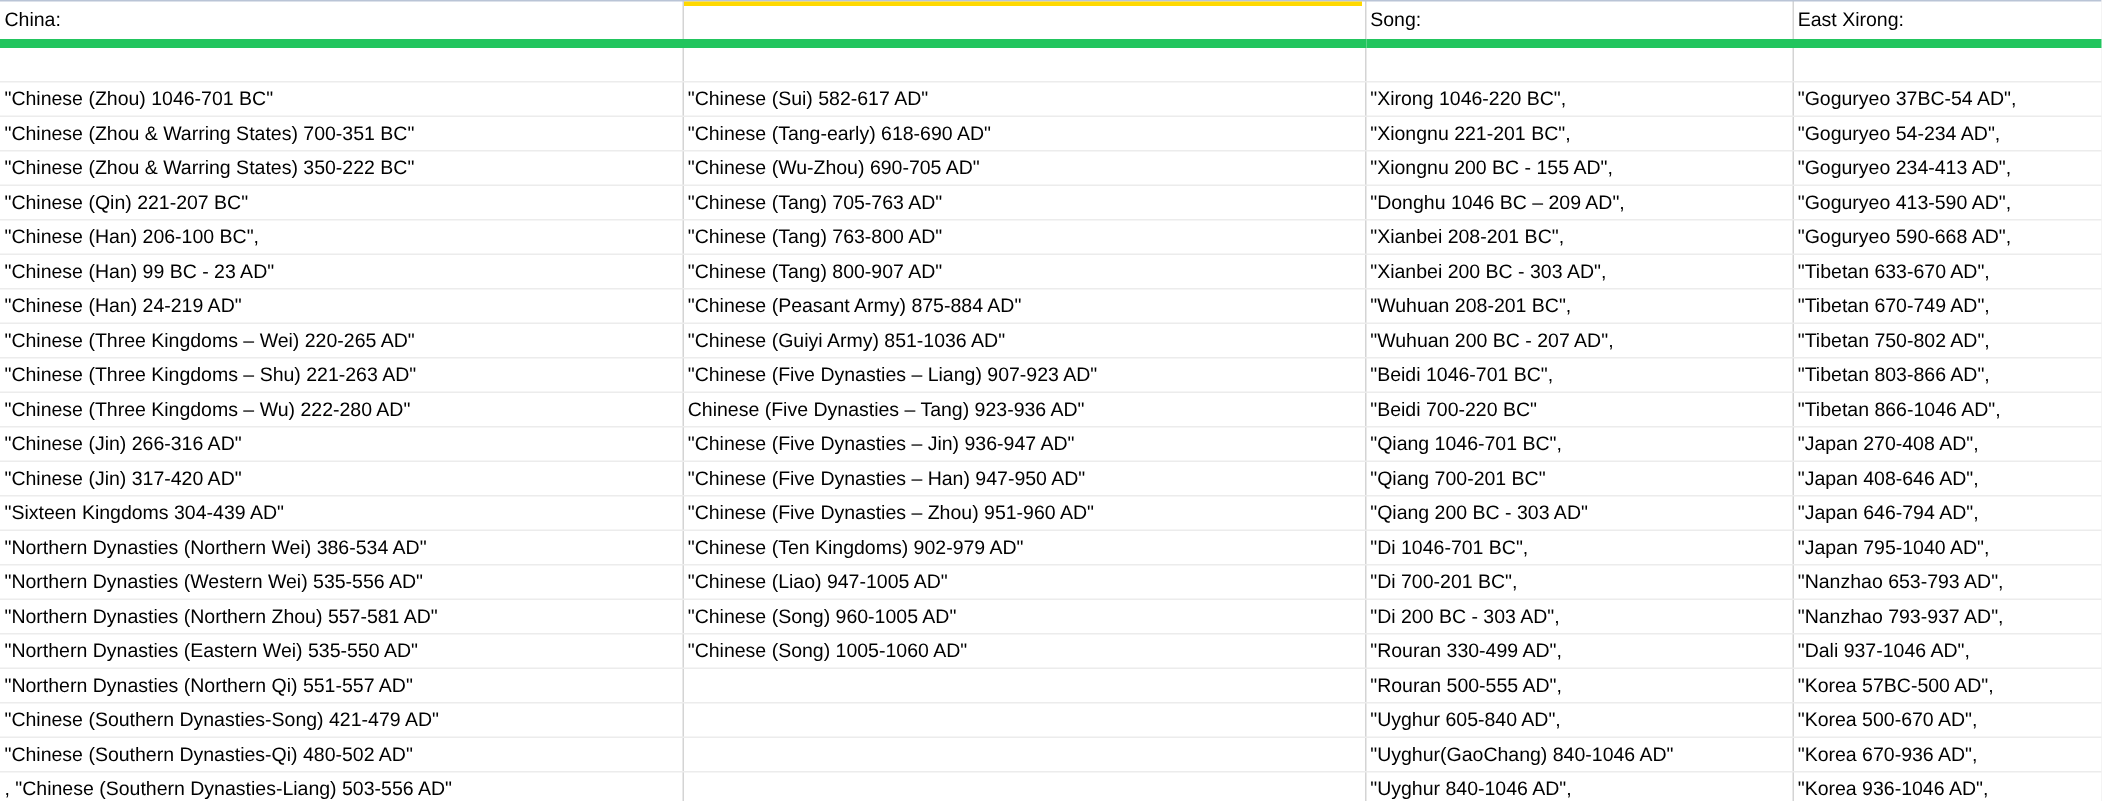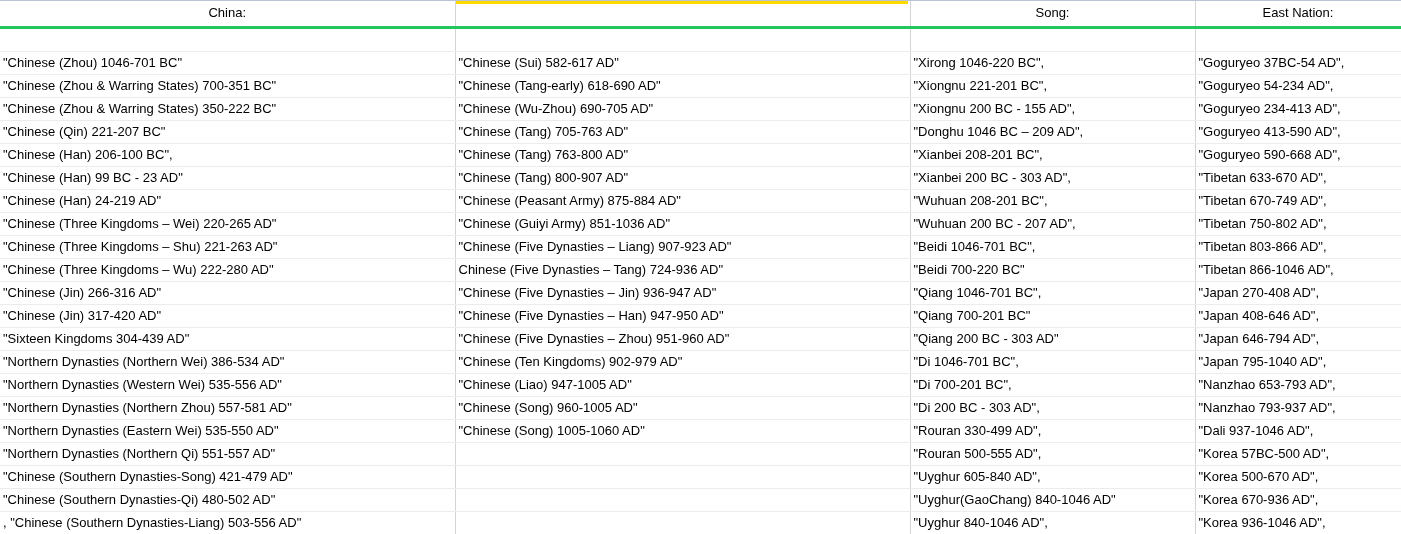--- a/index.html
+++ b/index.html
@@ -35,24 +35,23 @@
     padding: 0 3px;
     border-right: 1px solid #d4d4d4;
     border-bottom: 1px solid #ececec;
     white-space: nowrap;
     overflow: hidden;
     vertical-align: middle;
     font-size: 13px;
     line-height: 22px;
   }
   table.grid tr.header-row td {
-    border-bottom: 3px solid #22c55e;
+    border-bottom: 6px solid #22c55e;
     height: 26px;
     line-height: 26px;
-    text-align: center;
   }
   
   .top-rule {
     position: absolute;
     left: 0;
     top: 0;
     width: 1401px;
     height: 1px;
     background: #b9c4d6;
   }
@@ -82,21 +81,21 @@
       <col class="c1">
         <col class="c2">
         <col class="c3">
         <col class="c4">
     </colgroup>
     <tbody>
       <tr class="header-row">
         <td class="hdr">China:</td>
         <td class="hdr"></td>
         <td class="hdr">Song:</td>
-        <td class="hdr">East Nation:</td>
+        <td class="hdr">East Xirong:</td>
       </tr>
 
       <tr>
         <td></td>
         <td></td>
         <td></td>
         <td></td>
       </tr>
 
       <tr>
@@ -148,21 +147,21 @@
         <td class="cell-indent-2">"Tibetan 750-802 AD",</td>
       </tr>
       <tr>
         <td>"Chinese (Three Kingdoms – Shu) 221-263 AD"</td>
         <td class="cell-indent-1">"Chinese (Five Dynasties – Liang) 907-923 AD"</td>
         <td class="cell-indent-3">"Beidi 1046-701 BC",</td>
         <td class="cell-indent-2">"Tibetan 803-866 AD",</td>
       </tr>
       <tr>
         <td>"Chinese (Three Kingdoms – Wu) 222-280 AD"</td>
-        <td class="cell-indent-1">Chinese (Five Dynasties – Tang) 724-936 AD"</td>
+        <td class="cell-indent-1">Chinese (Five Dynasties – Tang) 923-936 AD"</td>
         <td class="cell-indent-3">"Beidi 700-220 BC"</td>
         <td class="cell-indent-2">"Tibetan 866-1046 AD",</td>
       </tr>
       <tr>
         <td>"Chinese (Jin) 266-316 AD"</td>
         <td class="cell-indent-1">"Chinese (Five Dynasties – Jin) 936-947 AD"</td>
         <td class="cell-indent-2">"Qiang 1046-701 BC",</td>
         <td class="cell-indent-2">"Japan 270-408 AD",</td>
       </tr>
       <tr>

